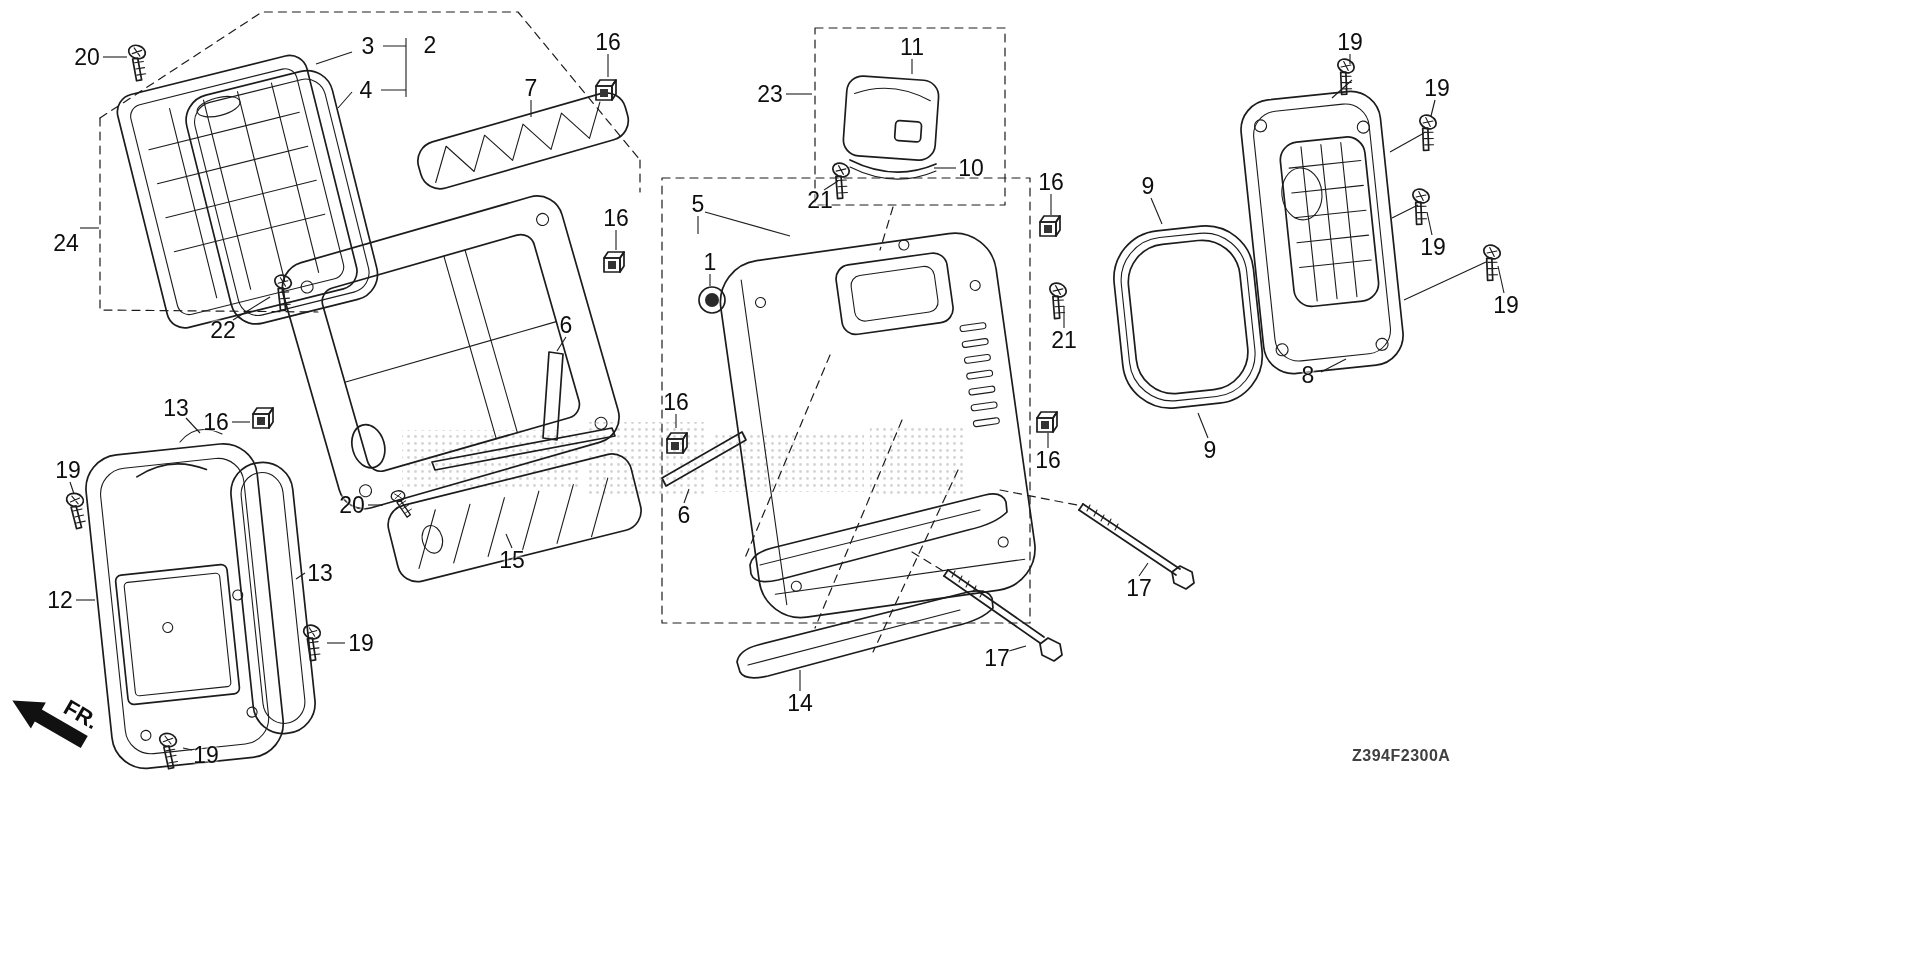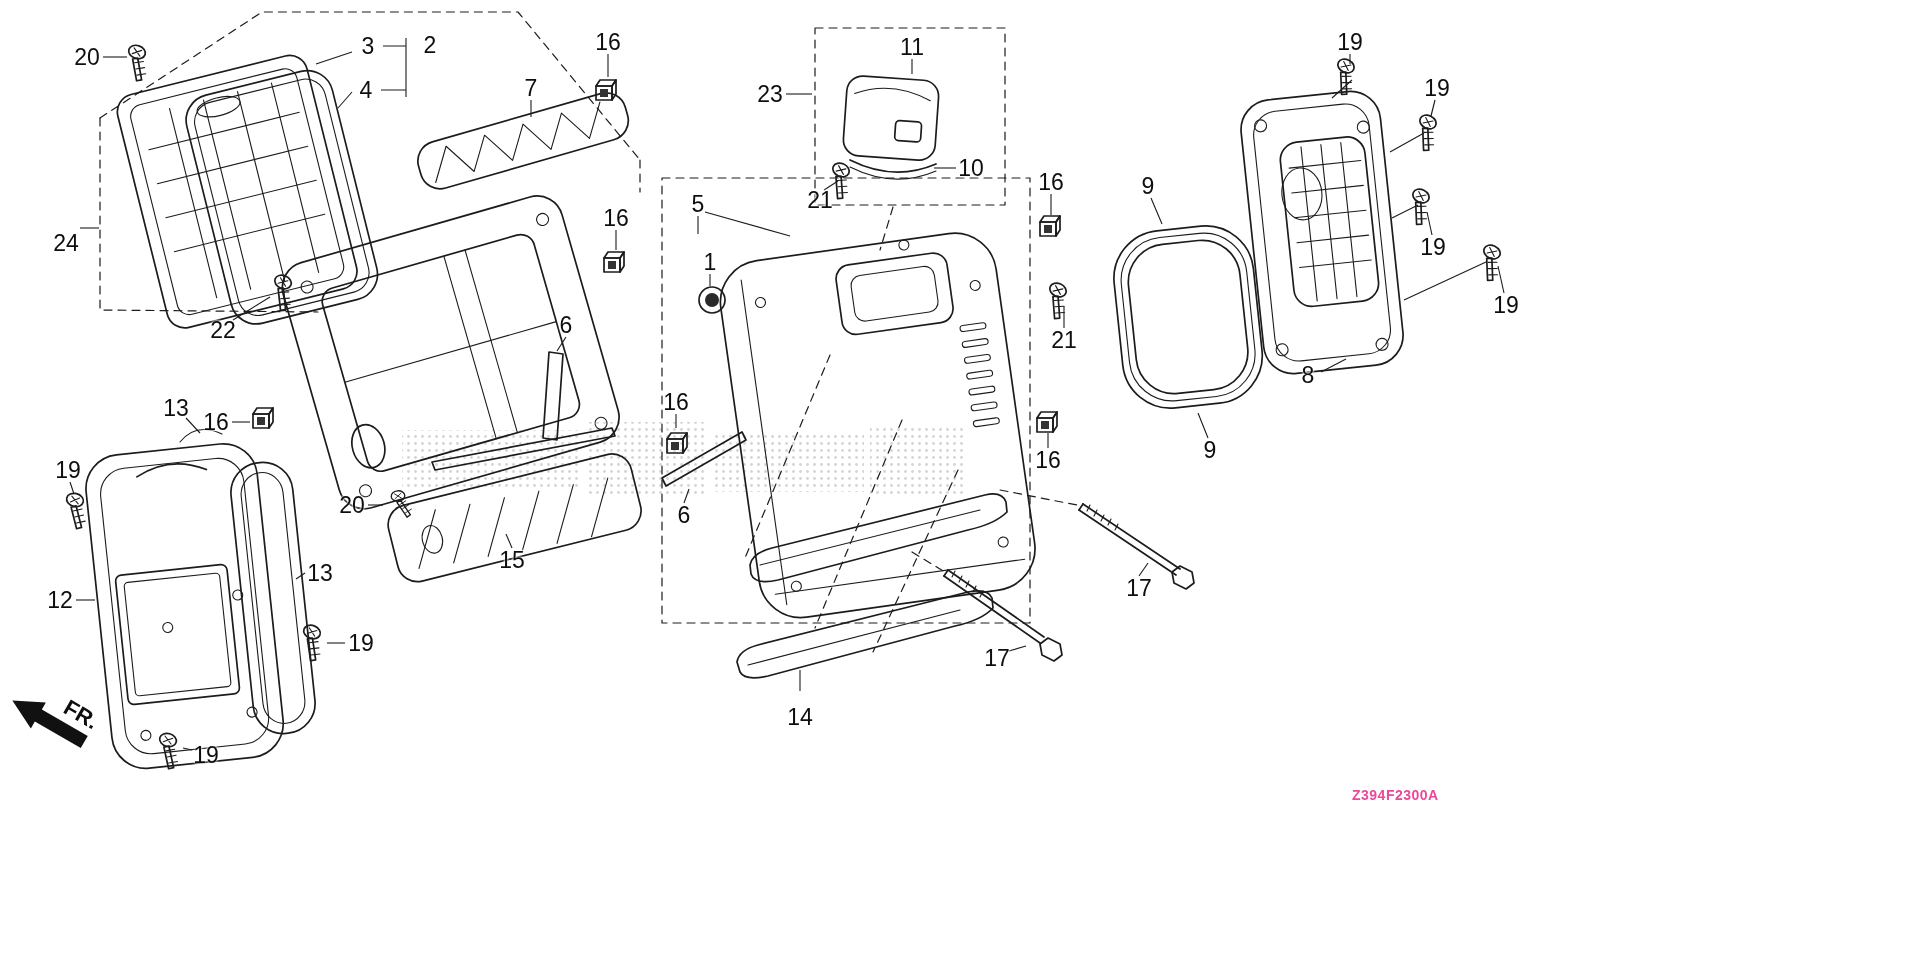--- a/index.html
+++ b/index.html
@@ -11,22 +11,22 @@
   .ln   { fill:none; stroke:#1c1c1c; stroke-width:1.7; stroke-linecap:round; stroke-linejoin:round; }
   .thin { stroke-width:1.1; }
   .dash { stroke-dasharray:8 6; stroke-width:1.2; }
   .leader { fill:none; stroke:#1c1c1c; stroke-width:1.1; }
   .callout {
     position:absolute; transform:translate(-50%,-50%);
     font-size:23px; line-height:1; color:#0e0e0e; white-space:nowrap;
     text-shadow:0 0 3px #fff, 0 0 3px #fff;
   }
   #diagram-code {
-    position:absolute; left:1352px; top:787px;
-    font-size:14px; font-weight:600; letter-spacing:0.5px; color:#ec4899;
+    position:absolute; left:1352px; top:747px;
+    font-size:16px; font-weight:600; letter-spacing:0.5px; color:#404040;
   }
   #fr-label { font-size:22px; font-weight:700; fill:#0e0e0e; }
 </style>
 </head>
 <body>
 
 <div id="stage">
 
 <svg id="art" width="1920" height="960" viewBox="0 0 1920 960">
   <defs>
@@ -338,19 +338,19 @@
       <div class="callout" style="left: 676px; top: 402px;">16</div>
       <div class="callout" style="left: 352px; top: 505px;">20</div>
       <div class="callout" style="left: 512px; top: 560px;">15</div>
       <div class="callout" style="left: 684px; top: 515px;">6</div>
       <div class="callout" style="left: 1048px; top: 460px;">16</div>
       <div class="callout" style="left: 320px; top: 573px;">13</div>
       <div class="callout" style="left: 60px; top: 600px;">12</div>
       <div class="callout" style="left: 361px; top: 643px;">19</div>
       <div class="callout" style="left: 1139px; top: 588px;">17</div>
       <div class="callout" style="left: 997px; top: 658px;">17</div>
-      <div class="callout" style="left: 800px; top: 703px; margin-top: 14px;">14</div>
+      <div class="callout" style="left: 800px; top: 703px;">14</div>
       <div class="callout" style="left: 206px; top: 755px;">19</div>
     </div>
 
 <div id="diagram-code">Z394F2300A</div>
 
 </div>
 
 </body></html>

